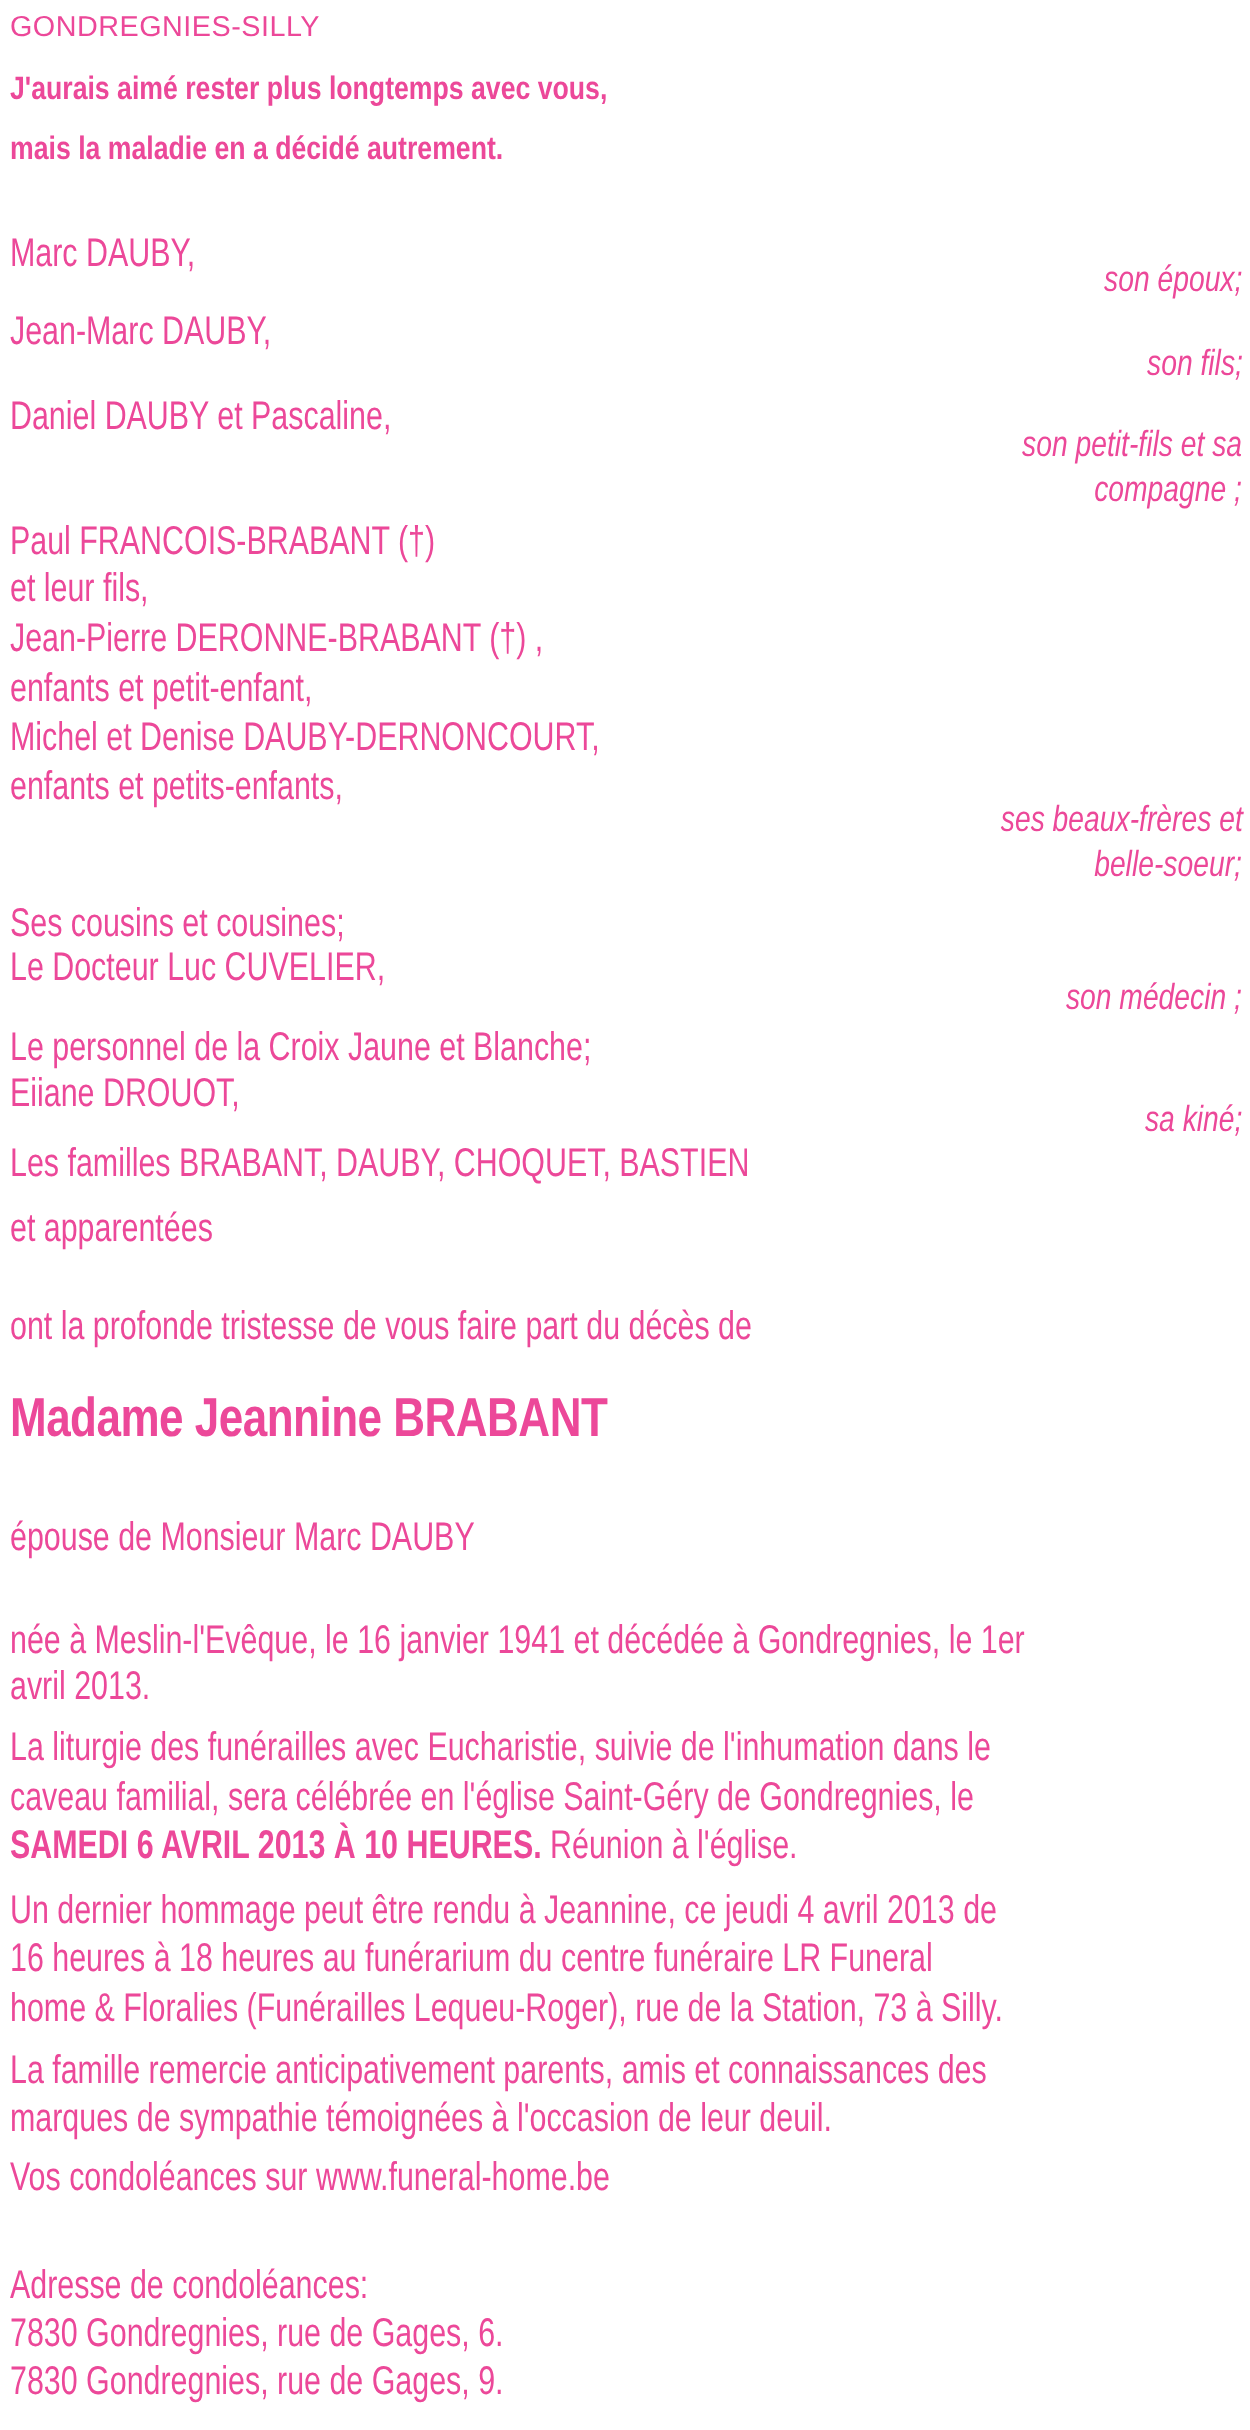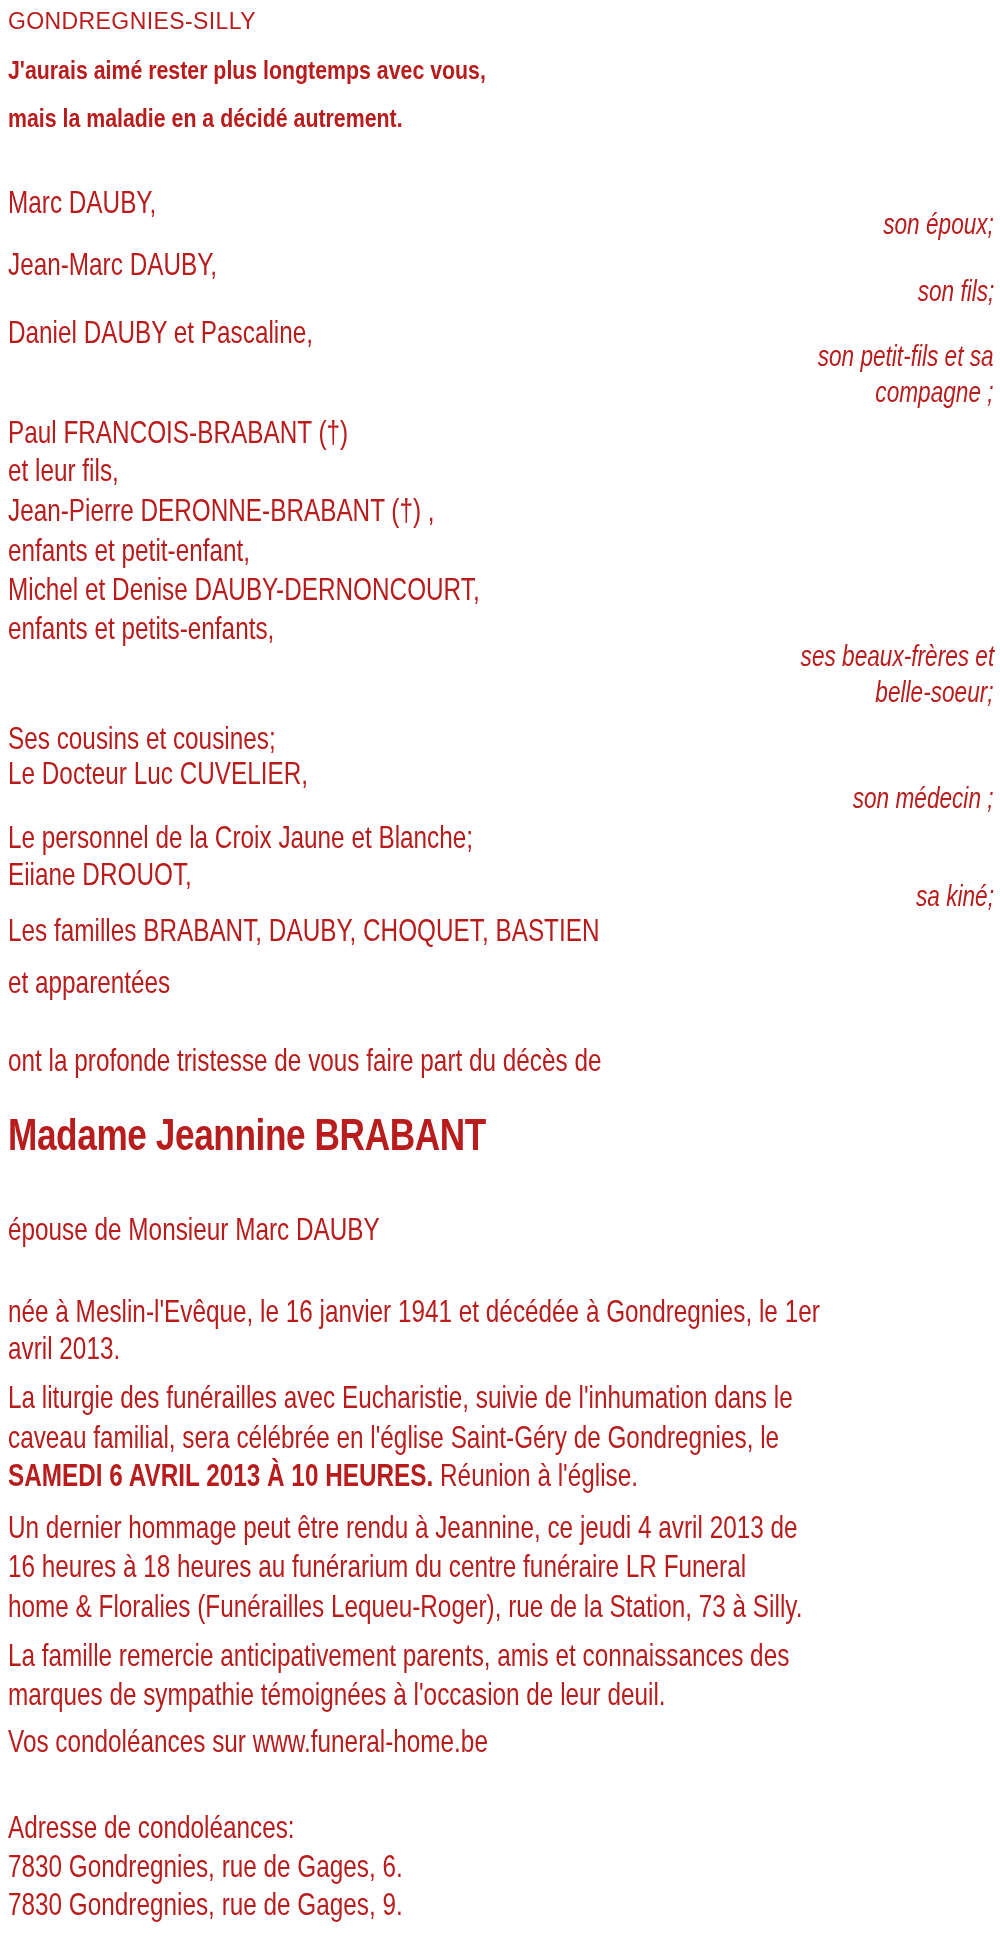--- a/index.html
+++ b/index.html
@@ -1,21 +1,21 @@
 <!DOCTYPE html>
 <html><head>
 <meta charset="utf-8">
 <style>
   html, body { margin: 0; padding: 0; background: #ffffff; }
   #page {
     position: relative;
     width: 1000px;
     height: 1944px;
     background: #ffffff;
-    color: #b91c1c;
+    color: #ec4899;
     font-family: "Liberation Sans", sans-serif;
     overflow: hidden;
   }
   .line {
     position: absolute;
     white-space: pre;
     line-height: 1.15;
   }
   .l { left: 8px;  transform-origin: 0 50%; }
   .r { right: 6px; transform-origin: 100% 50%; text-align: right; }

